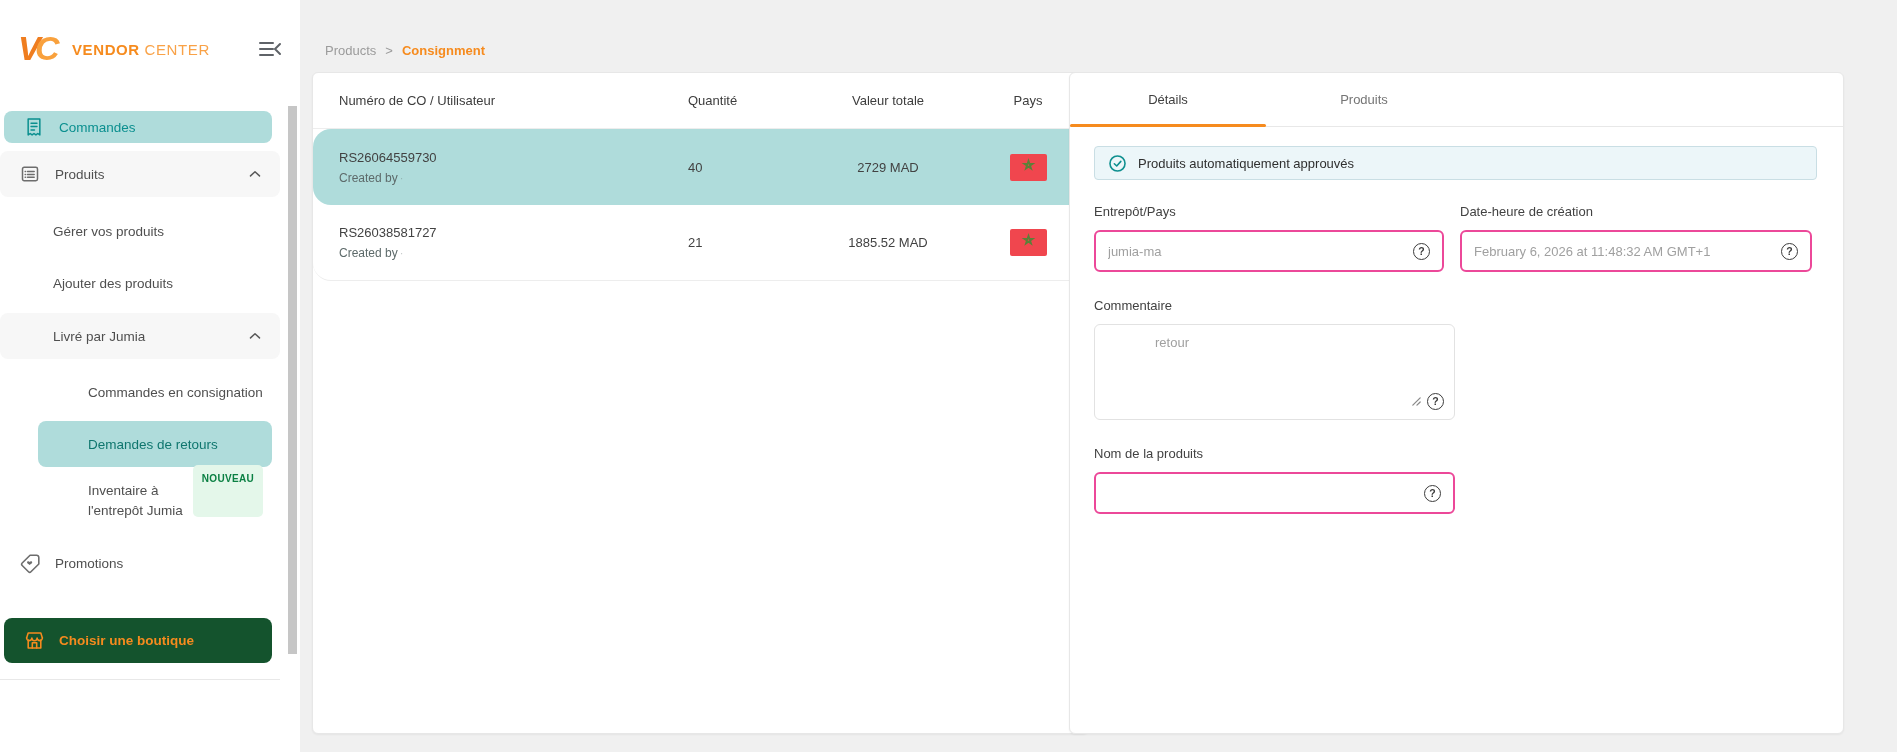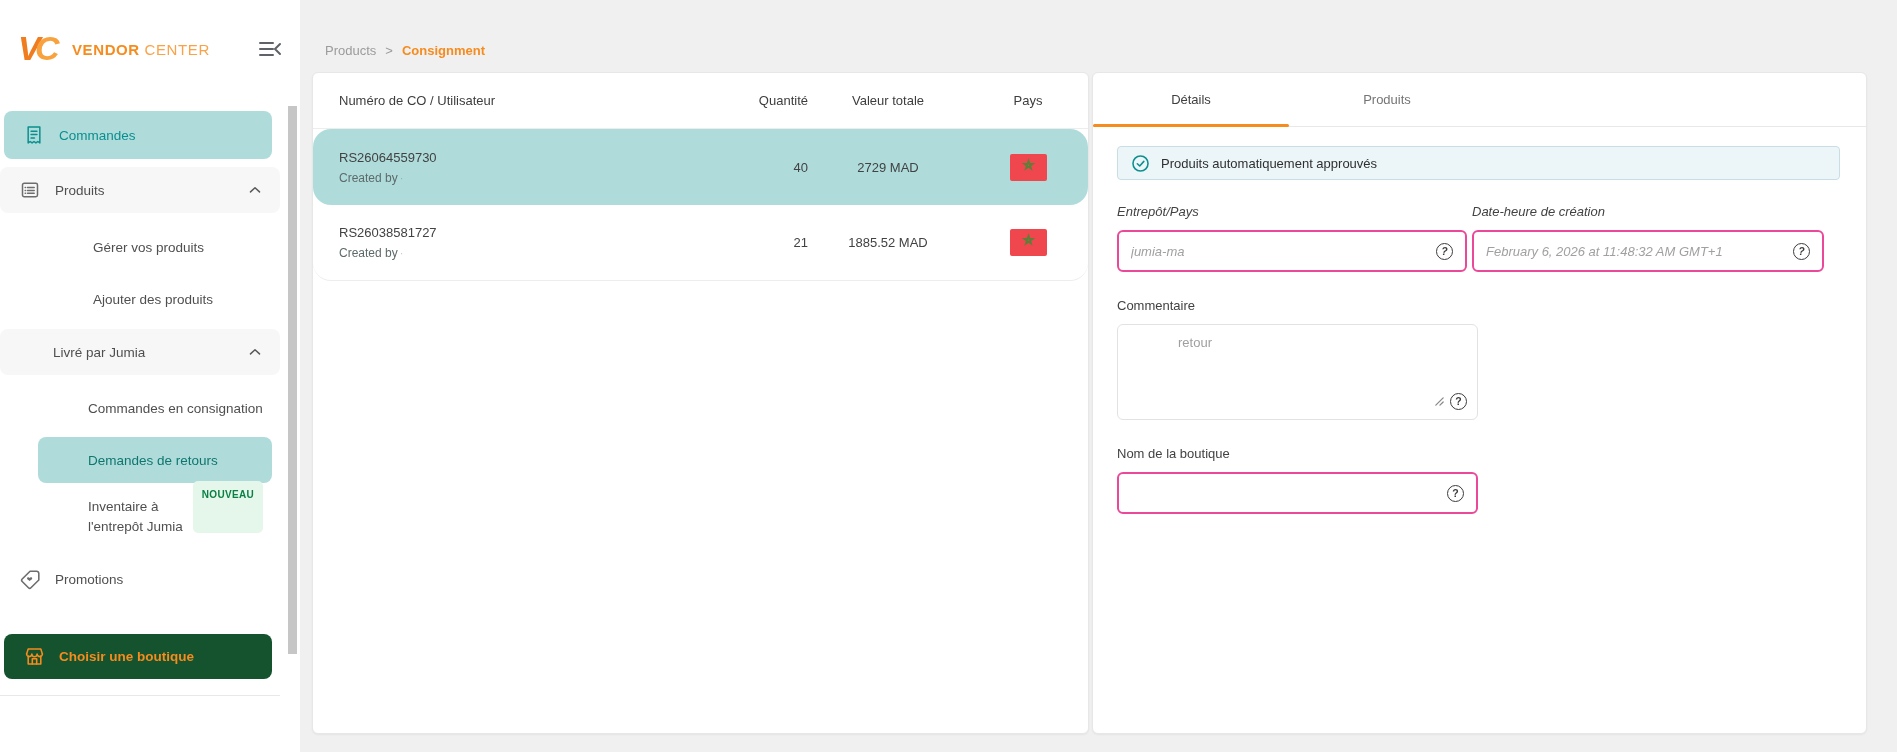--- a/index.html
+++ b/index.html
@@ -12,27 +12,27 @@
   }
   
   .sidebar { position:absolute; left:0; top:0; width:300px; height:752px; background:#ffffff; }
   .logo-row { display:flex; align-items:center; padding:28px 18px 0 18px; height:70px; }
   .logo-mark { display:flex; }
   .logo-text { margin-left:10px; font-size:15px; letter-spacing:.6px; white-space:nowrap; }
   .logo-text .b { color:#f68b1e; font-weight:bold; }
   .logo-text .l { color:#f9a247; font-weight:400; }
   .collapse-btn { margin-left:auto; cursor:pointer; display:flex; color:#5f6368; }
   .nav { padding-top:41px; }
-  .nav-item { height:48px; display:flex; align-items:center; border-radius:8px; cursor:pointer; color:#4f4f4f; font-size:13.5px; margin-bottom:8px; }
+  .nav-item { height:32px; display:flex; align-items:center; border-radius:8px; cursor:pointer; color:#4f4f4f; font-size:13.5px; margin-bottom:8px; }
   .nav-item .ico { width:24px; display:flex; justify-content:center; margin:0 13px 0 18px; color:#6d6d6d; flex:none; }
   .nav-item .chev { margin-left:auto; margin-right:16px; display:flex; color:#5a5a5a; }
   .i-commandes { background:#afdcdb; margin-left:4px; width:268px; color:#0a8f8f; }
   .i-commandes .ico { color:#0a8f8f; }
   .i-section { background:#f7f7f7; width:280px; height:46px; }
-  .i-sub { padding-left:53px; height:44px;margin-left:40px; }
+  .i-sub { padding-left:53px; height:44px; }
   .i-sub2 { padding-left:88px; height:40px; }
   .i-gerer { margin-top:12px; }
   .i-livre { padding-left:53px; margin-top:7px; }
   .i-consign { margin-top:13px; }
   .i-retours { margin-top:9px; margin-left:38px; width:234px; padding-left:50px; height:46px; background:#afdcdb; color:#0f766e; }
   .i-invent { margin-top:8px; padding-left:88px; height:56px; align-items:flex-start; }
   .invent-label { line-height:20px; padding-top:6px; }
   .new-badge { margin-left:10px; width:70px; height:52px; background:#e4f7ea; border-radius:5px; color:#0b8043; font-size:10px; font-weight:bold; text-align:center; padding-top:8px; letter-spacing:.3px; transform:translateY(-10px); }
   .i-promos { margin-top:12px; height:40px; }
   .i-promouvoir { margin-top:16px; height:40px; }
@@ -45,36 +45,36 @@
   .bc-root { color:#9b9b9b; cursor:pointer; }
   .bc-sep { color:#9b9b9b; }
   .bc-current { color:#f68b1e; font-weight:bold; }
   .panel { position:absolute; top:72px; background:#fff; border:1px solid #e7e7e7; border-radius:6px; box-shadow:0 1px 2px rgba(0,0,0,.05); }
   .table-panel { left:312px; width:777px; height:662px; overflow:hidden; }
   .thead { display:flex; align-items:center; height:56px; border-bottom:1px solid #ededed; color:#3d3d3d; }
   .trow { display:flex; align-items:center; height:76px; cursor:pointer; color:#424242;border-radius:18px; }
   .trow.selected { background:#afdcdb; }
   .trow + .trow { border-bottom:1px solid #ededed; }
   .c1 { flex:1; padding-left:26px; }
-  .c2 { width:120px; text-align:right; }
+  .c2 { width:120px; text-align:left; }
   .c3 { width:160px; text-align:center; }
   .c4 { width:120px; display:flex; justify-content:center; }
   .row-id { font-size:13px; margin-bottom:6px; }
   .row-by { font-size:12px; color:#5d6a6a; }
   .row-by .mark { opacity:.35; margin-left:2px; font-size:11px; }
   .flag { width:37px; height:27px; border-radius:2px; overflow:hidden; display:block; }
   
-  .details-panel { left:1092px; width:775px; height:662px; }
+  .details-panel { left:1069px; width:775px; height:662px; }
   .tabs { position:relative; display:flex; height:54px; border-bottom:1px solid #e8e8e8; }
   .tab { width:196px; display:flex; align-items:center; justify-content:center; cursor:pointer; font-size:13px; color:#757575; }
   .tab.active { color:#3f3f3f; }
   .tab-underline { position:absolute; left:0; top:51px; width:196px; height:3px; background:#f68b1e; border-radius:2px; }
   .dp-content { padding:19px 26px 0 24px; }
   .banner { display:flex; align-items:center; gap:11px; height:34px; padding:0 13px; background:#ecf6f9; border:1px solid #c9dee4; border-radius:4px; color:#2f2f2f; }
-  .fields-row { display:flex; gap:5px; margin-top:24px;font-style:italic; }
+  .fields-row { display:flex; gap:16px; margin-top:24px; }
   .fgroup1 { width:350px; }
   .fgroup2 { width:352px; }
   .flabel { display:block; color:#424242; margin-bottom:11px; font-size:13px; }
   .inputbox { height:42px; border:2px solid #ec4899; border-radius:6px; background:#fff; display:flex; align-items:center; padding:0 12px; }
   .inputbox input { flex:1; border:none; outline:none; font:inherit; font-size:13px; color:#a0a0a0; background:transparent; min-width:0; }
   .help { flex:none; width:17px; height:17px; border:1.5px solid #3c3c3c; border-radius:50%; display:grid; place-items:center; font-size:10.5px; font-weight:bold; color:#3c3c3c; cursor:pointer; line-height:1; }
   .comment-group { margin-top:26px; width:361px; }
   .textbox { position:relative; height:96px; border:1px solid #e2e2e2; border-radius:6px; background:#fff;padding-left:48px; }
   .textbox textarea { width:100%; height:100%; border:none; outline:none; resize:none; font:inherit; font-size:13px; color:#a0a0a0; padding:10px 12px; background:transparent; }
   .textbox textarea::placeholder { color:#a0a0a0; opacity:1; }
@@ -301,21 +301,21 @@
                   <line x1="2" y1="10" x2="10" y2="2"></line>
                   <line x1="6.5" y1="10" x2="10" y2="6.5"></line>
                 </svg>
             </span>
             <span class="help">?</span>
           </span>
         </div>
       </div>
 
       <div class="shop-group">
-        <label class="flabel">Nom de la boutique</label>
+        <label class="flabel">Nom de la produits</label>
         <div class="inputbox">
           <input value="" style="">
           <span class="help">?</span>
         </div>
       </div>
     </div>
   </section>
 
 </div>
 

